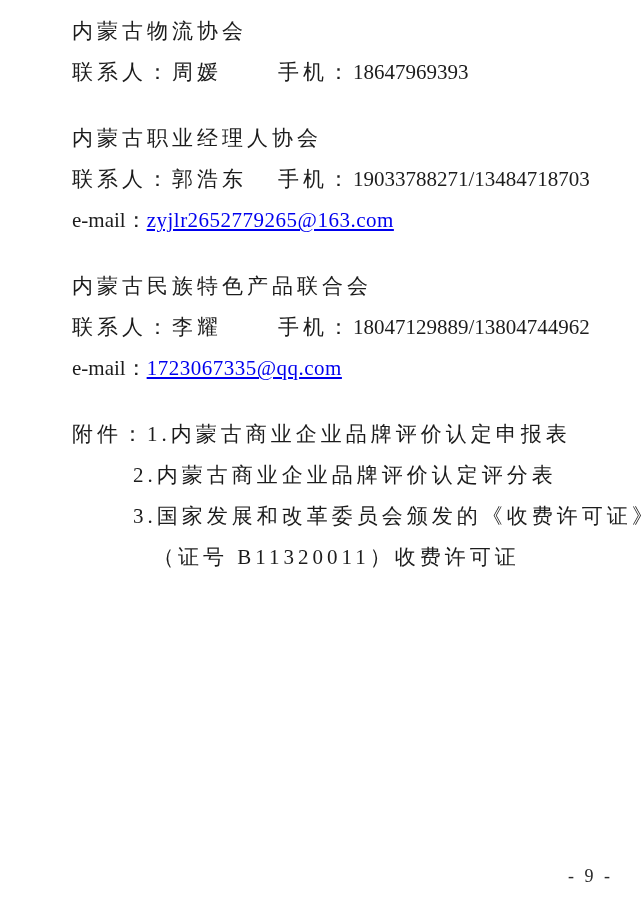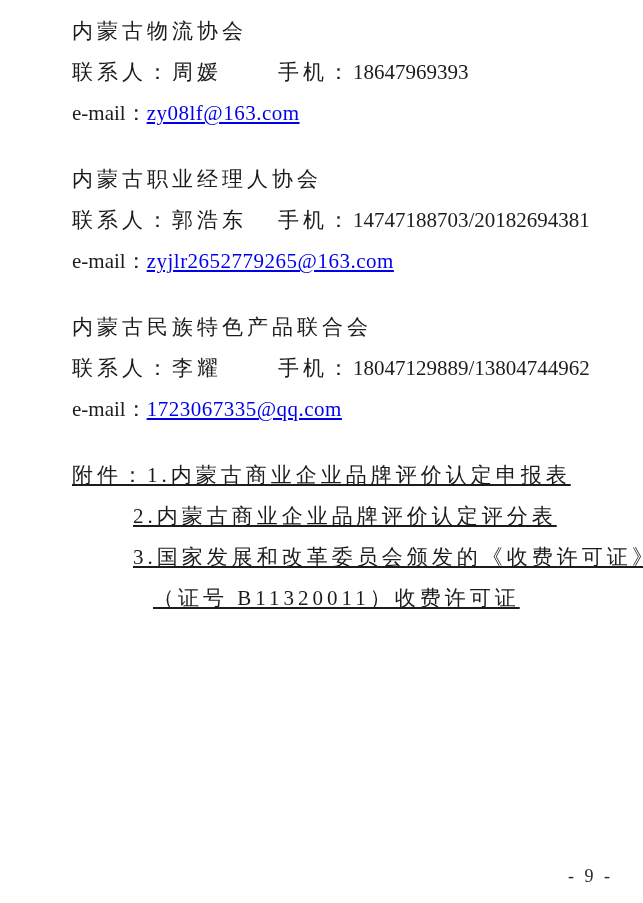--- a/index.html
+++ b/index.html
@@ -30,21 +30,21 @@
   .phone-part {
     position: absolute;
     left: 206px; top: 0;
   }
   .email-link {
     color: #0000ee;
     text-decoration: underline;
     letter-spacing: 0.5px;
     cursor: pointer;
   }
-  .attachments { margin-top: 0; text-decoration: underline; }
+  .attachments { margin-top: 0; }
   .att-indent { padding-left: 61px; }
   .att-indent2 { padding-left: 81px; }
   .page-number {
     position: absolute;
     right: 30px; top: 866px;
     font-size: 18px;
     letter-spacing: 3px;
     color: #2a2a2a;
   }
 </style>
@@ -55,32 +55,29 @@
   <div class="content">
 
     <div class="contact-block">
       <div class="line zh">内蒙古物流协会</div>
       <div class="line contact-line">
         <span class="zh">联系人：</span><span class="zh">周媛</span>
         <span class="phone-part">
           <span class="zh">手机：</span><span>18647969393</span>
         </span>
       </div>
-      <div class="line">
-        <span>e-mail：</span><a class="email-link">zy08lf@163.com</a>
-      </div>
     </div>
 
 
     <div class="contact-block">
       <div class="line zh">内蒙古职业经理人协会</div>
       <div class="line contact-line">
         <span class="zh">联系人：</span><span class="zh">郭浩东</span>
         <span class="phone-part">
-          <span class="zh">手机：</span><span>14747188703/20182694381</span>
+          <span class="zh">手机：</span><span>19033788271/13484718703</span>
         </span>
       </div>
       <div class="line">
         <span>e-mail：</span><a class="email-link">zyjlr2652779265@163.com</a>
       </div>
     </div>
 
     <div class="contact-block">
       <div class="line zh">内蒙古民族特色产品联合会</div>
       <div class="line contact-line">

